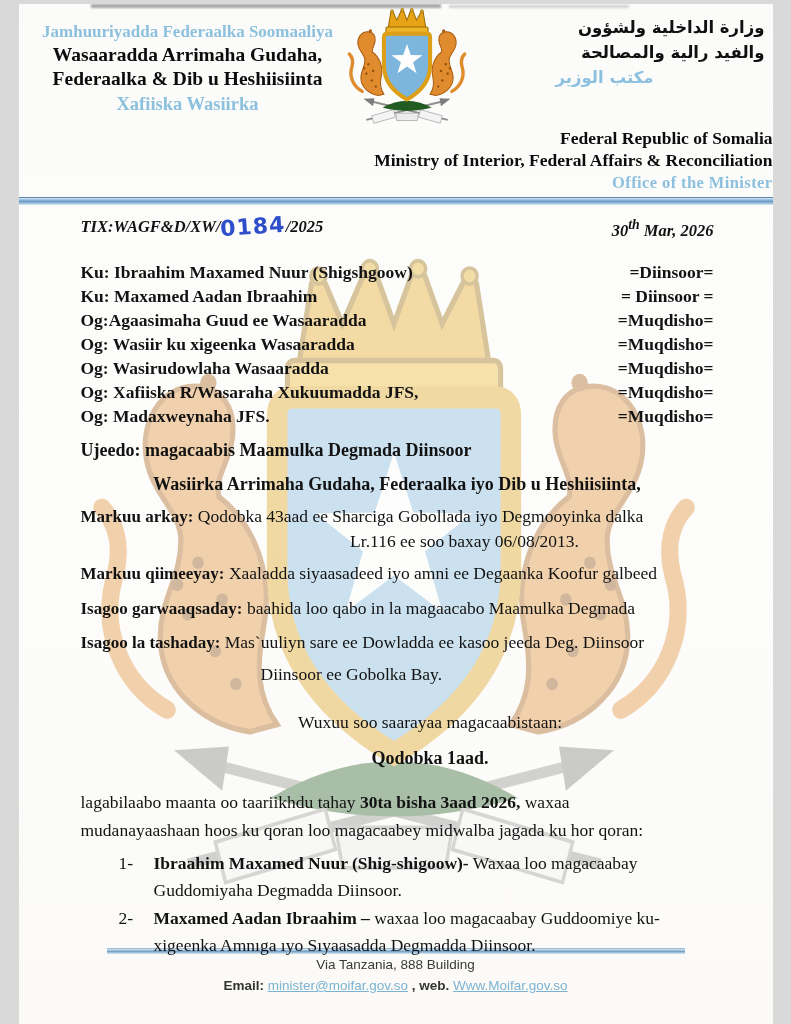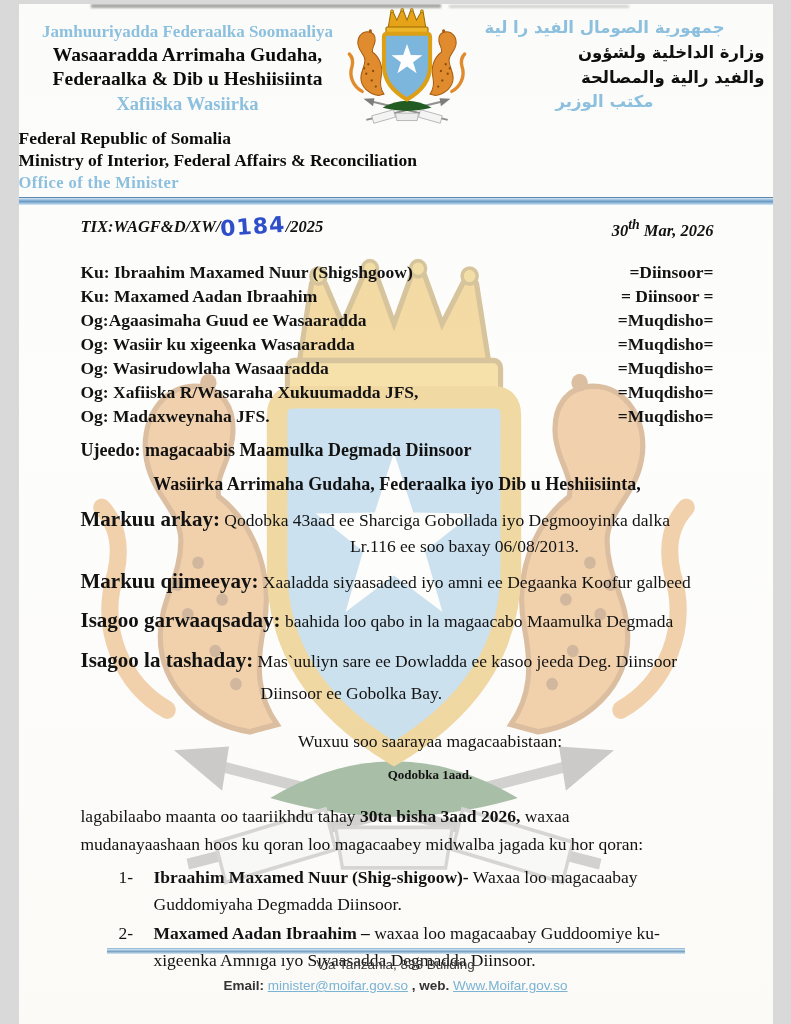--- a/index.html
+++ b/index.html
@@ -17,44 +17,44 @@
   .hl-blue2{color:#8cc0de;font-size:18.5px;margin-top:3px;}
 
   .hdr-right{position:absolute;right:8px;top:12px;width:320px;text-align:center;font-weight:bold;
              direction:rtl;font-family:"DejaVu Sans",sans-serif;line-height:1.5;}
   .ha-blue{color:#8cc0de;font-size:16.5px;}
   .ha-black{color:#101010;font-size:16.5px;text-align:right;}
 
   .emblem{position:absolute;left:312px;top:2px;width:152px;height:128px;}
   .watermark{position:absolute;left:-10px;top:250px;width:770px;height:680px;opacity:.38;z-index:0;pointer-events:none;}
 
-  .hdr-en{position:absolute;left:0;right:0;top:123px;text-align:left;font-weight:bold;line-height:1.28;z-index:1;}
+  .hdr-en{position:absolute;left:0;right:0;top:123px;text-align:right;font-weight:bold;line-height:1.28;z-index:1;}
   .he{font-size:17.5px;color:#0c0c0c;}
   .he-blue{font-size:16.5px;color:#8cc0de;letter-spacing:.4px;}
 
   .rule{position:absolute;left:0;right:0;top:193px;height:7px;
         background:linear-gradient(#d8e9f5,#8fb8da 30%,#6e9cc5 50%,#8fb8da 70%,#d8e9f5);
         border-top:1px solid #5e87ad;}
 
   
   .content{position:absolute;left:0;top:204px;width:791px;padding:0 96px 0 62px;box-sizing:border-box;z-index:2;}
   .ref-row{display:flex;justify-content:space-between;align-items:flex-start;
            font-style:italic;font-weight:bold;font-size:16.5px;margin-top:9px;}
   .hand{display:inline-block;font-style:normal;font-family:"DejaVu Sans",sans-serif;color:#2f4ec9;
         font-size:22px;font-weight:bold;letter-spacing:1px;transform:rotate(-4deg) translateY(2px);line-height:0;}
   .recipients{margin-top:19px;font-weight:bold;font-size:17.5px;}
   .r-row{display:flex;justify-content:space-between;line-height:24px;}
   .subject{margin-top:12px;font-weight:bold;font-size:18px;}
   .minister-line{margin-top:13px;text-align:center;font-weight:bold;font-size:18px;}
   .clause{margin:9px 0 0 0;font-size:17.5px;line-height:1.45;}
-  .clause b{font-size:21px;}
+  .clause b{font-size:17px;}
   .cont1{margin:2px 0 0 0;padding-left:135px;font-size:17.5px;text-align:center;}
   .cont2{margin:8px 0 0 0;padding-left:180px;font-size:17.5px;}
   .decree{margin:27px 0 0 0;text-align:center;padding-left:66px;font-size:17.5px;}
-  .article{margin:15px 0 0 0;text-align:center;padding-left:66px;font-weight:bold;font-size:13px;}
+  .article{margin:15px 0 0 0;text-align:center;padding-left:66px;font-weight:bold;font-size:18px;}
   .para{margin:19px 0 0 0;width:604px;font-size:17.5px;line-height:1.6;}
   .appts{margin:6px 0 0 38px;width:565px;font-size:17.5px;}
   .appt{display:flex;line-height:1.55;margin-top:1px;}
   .appt-num{flex:0 0 35px;}
   .appt-text{flex:1;}
 
   
   .f-rule{position:absolute;left:88px;right:88px;top:944px;height:5px;
           background:linear-gradient(#d8e9f5,#7aa3c6 50%,#d8e9f5);border-top:1px solid #9dbcd6;}
   .footer{position:absolute;left:0;right:0;top:951px;text-align:center;
@@ -115,21 +115,20 @@
     <div class="hl-black">Wasaaradda Arrimaha Gudaha,</div>
     <div class="hl-black">Federaalka &amp; Dib u Heshiisiinta</div>
     <div class="hl-blue2">Xafiiska Wasiirka</div>
   </div>
 
   <svg class="emblem" viewBox="0 0 224 185">
       <use href="#coa"></use>
     </svg>
 
   <div class="hdr-right">
-    <div class="ha-blue">جمهورية الصومال الفيد را لية</div>
     <div class="ha-black">وزارة الداخلية ولشؤون</div>
     <div class="ha-black">والفيد رالية والمصالحة</div>
     <div class="ha-blue">مكتب الوزير</div>
   </div>
 
   <div class="hdr-en">
     <div class="he">Federal Republic of Somalia</div>
     <div class="he">Ministry of Interior, Federal Affairs &amp; Reconciliation</div>
     <div class="he-blue">Office of the Minister</div>
   </div>

